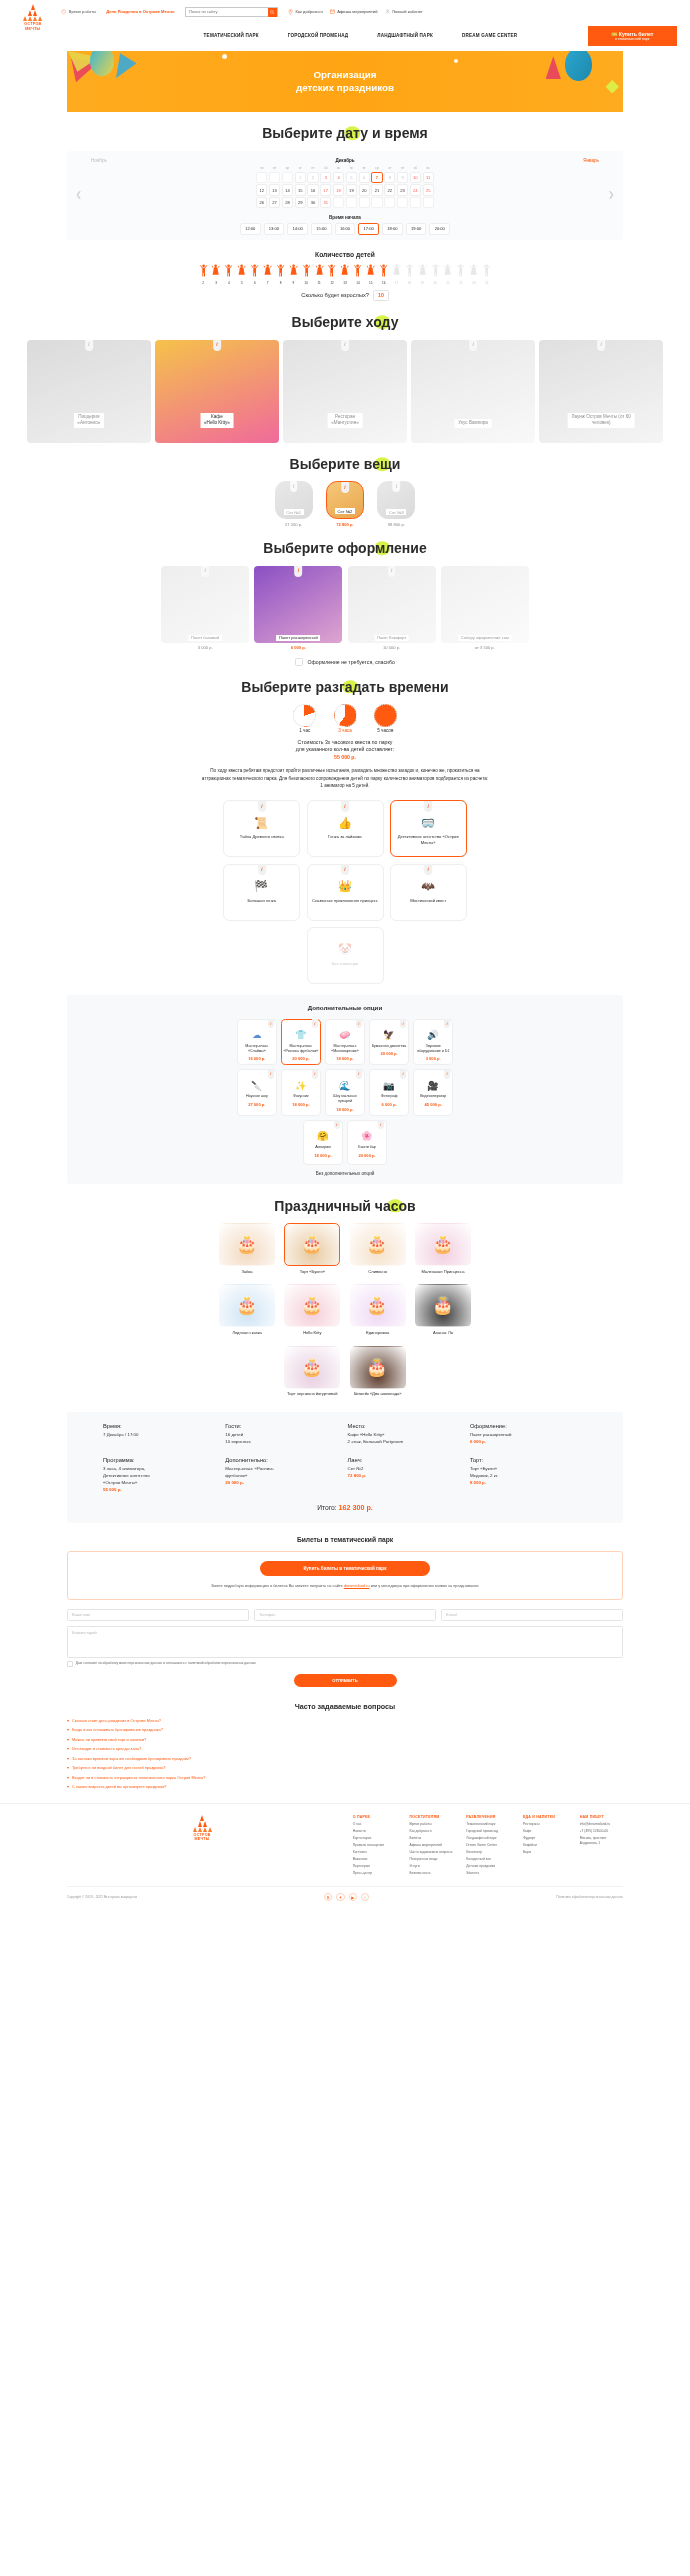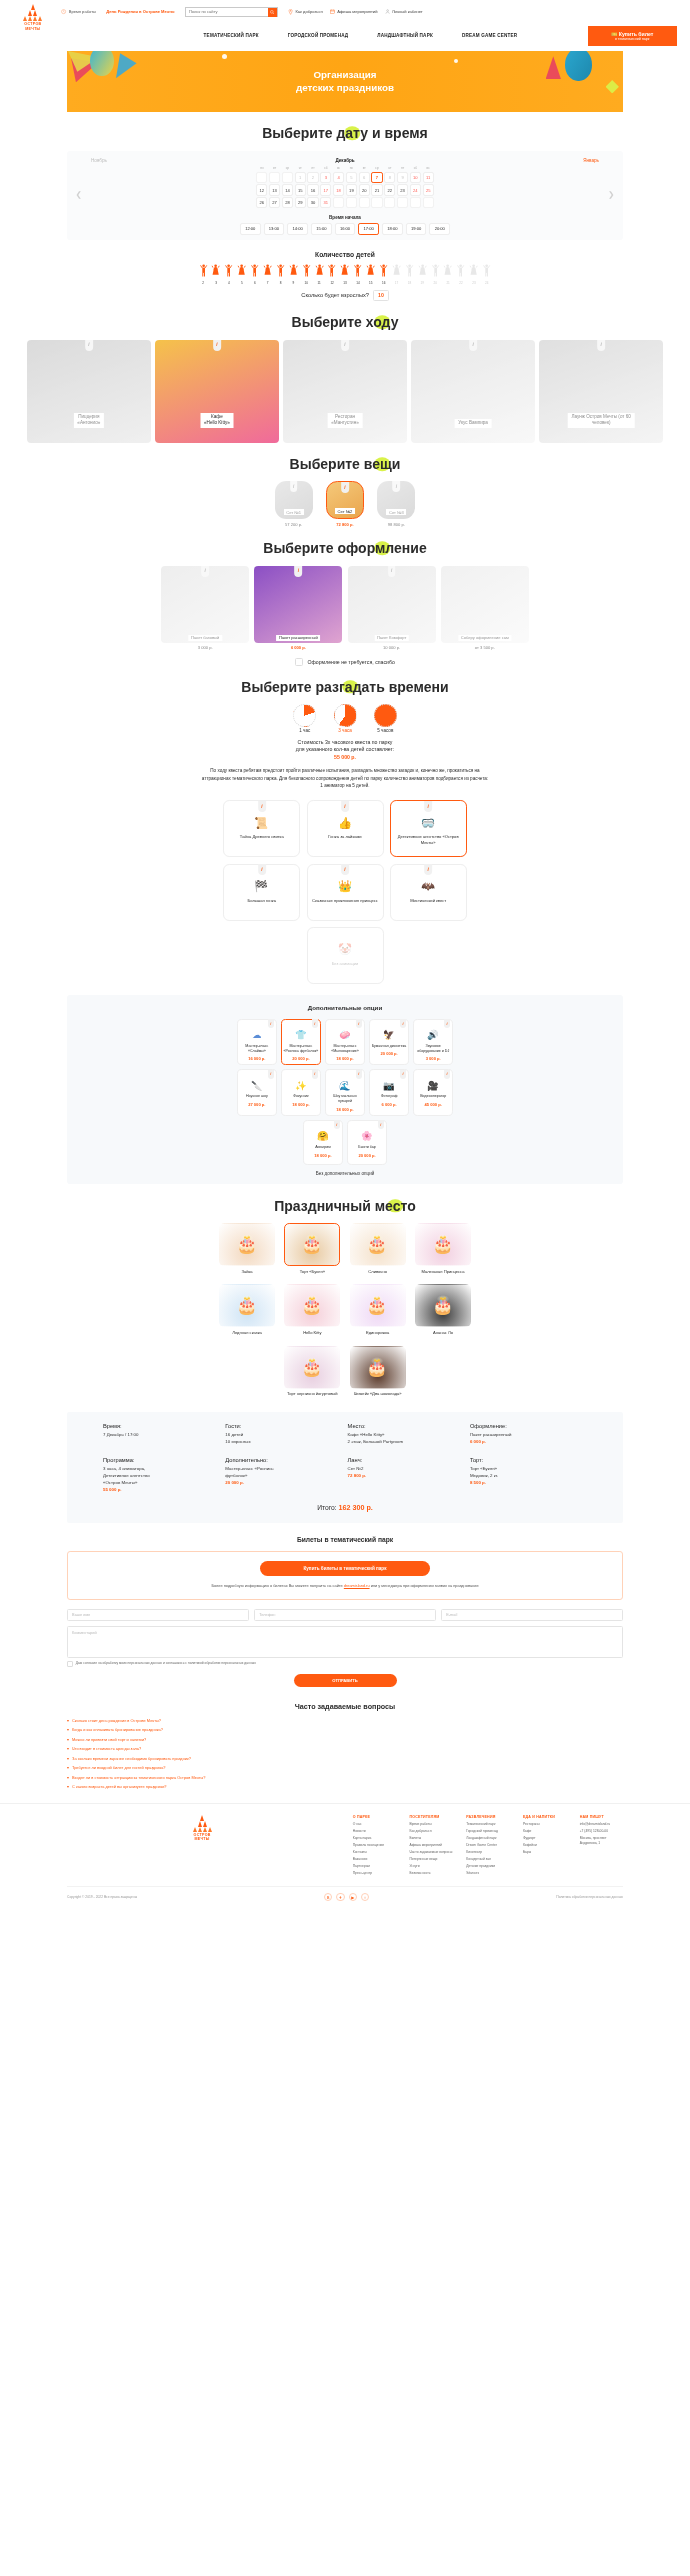--- a/index.html
+++ b/index.html
@@ -855,21 +855,21 @@
           <span class="ii">i</span>
       <span class="ei" style="color:#e8417f;font-size:9.3px;">🌸</span>
       <span class="et">Бьюти бар</span>
       <span class="ep">20 000 р.</span>
         </div>
       </div>
     <div class="nodeco">Без дополнительных опций</div>
   </div>
 
   <div class="sec-title">
-    <span>Праздничный </span><span class="hl"><span>место</span></span>
+    <span>Праздничный </span><span class="hl"><span>часов</span></span>
   </div>
   <div class="cakes-grid" id="ck1">
       <div class="cake">
         <div class="ci" style="background:radial-gradient(circle at 50% 70%, #f3d9c0, #ffffff);">🎂</div>
       <div class="ct">Зайка</div>
       </div>
       <div class="cake sel">
         <div class="ci" style="background:radial-gradient(circle at 50% 70%, #e8c9a0, #ffffff);">🎂</div>
       <div class="ct">Торт «Букля»</div>
       </div>

